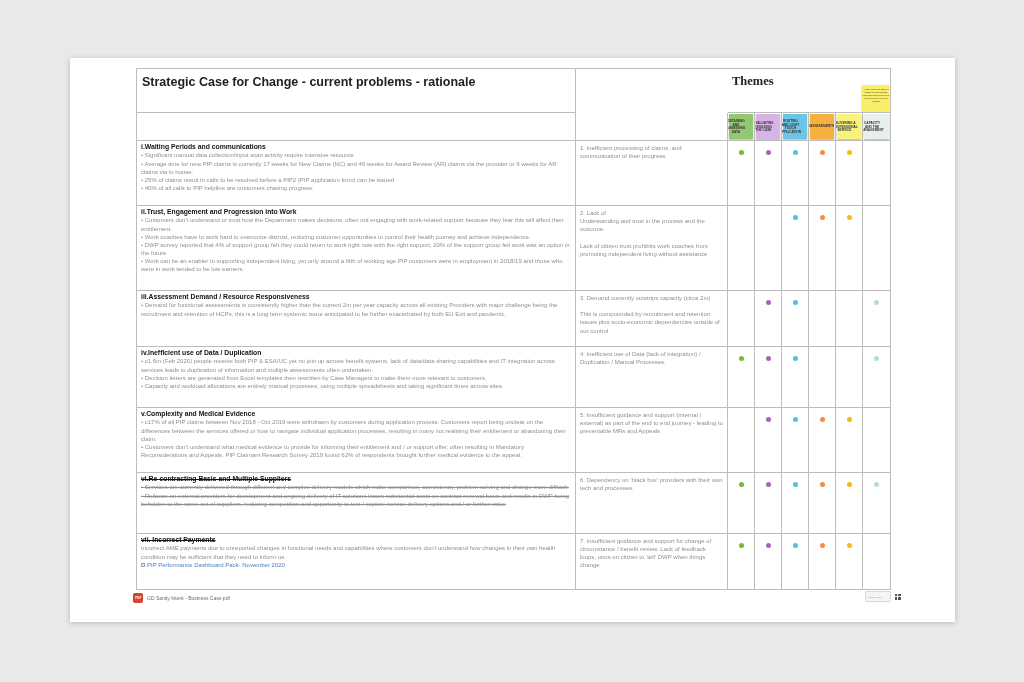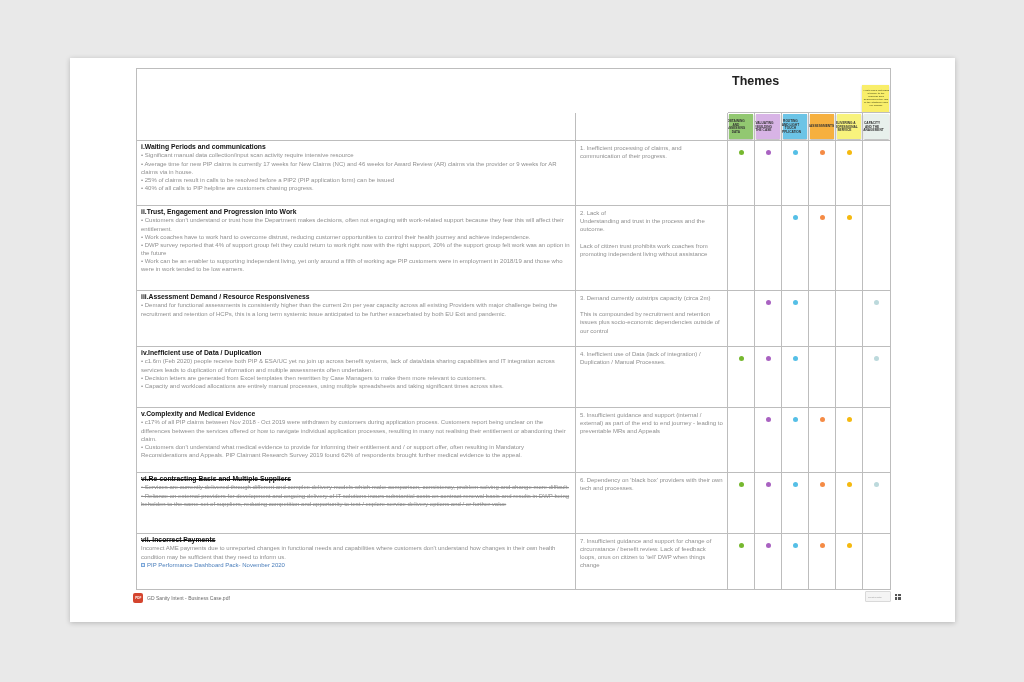--- a/index.html
+++ b/index.html
@@ -79,21 +79,22 @@
       linear-gradient(#f4f4f4,#f4f4f4) 50% 0/1px 100% no-repeat,
       linear-gradient(#f4f4f4,#f4f4f4) 0 50%/100% 1px no-repeat,
       #555; }
 </style>
 </head>
 <body>
 
 <div class="page">
   <div class="case-table">
 
-    <div class="cell no-r themes-cell" style="grid-column:3 / span 6;">
+    <div class="cell title-cell">Strategic Case for Change - current problems - rationale</div>
+    <div class="cell no-r themes-cell" style="grid-column:3 / span 6;font-family:Liberation Serif, serif;">
       <span>Themes</span>
       <div class="corner-note">
         <span class="tiny">A note
 Each dot maps a theme to the problem area described in the row of the strategic case for change</span>
       </div>
     </div>
 
     <div class="cell"></div>
     <div class="cell"></div>
     <div class="cell sticky-cell">

